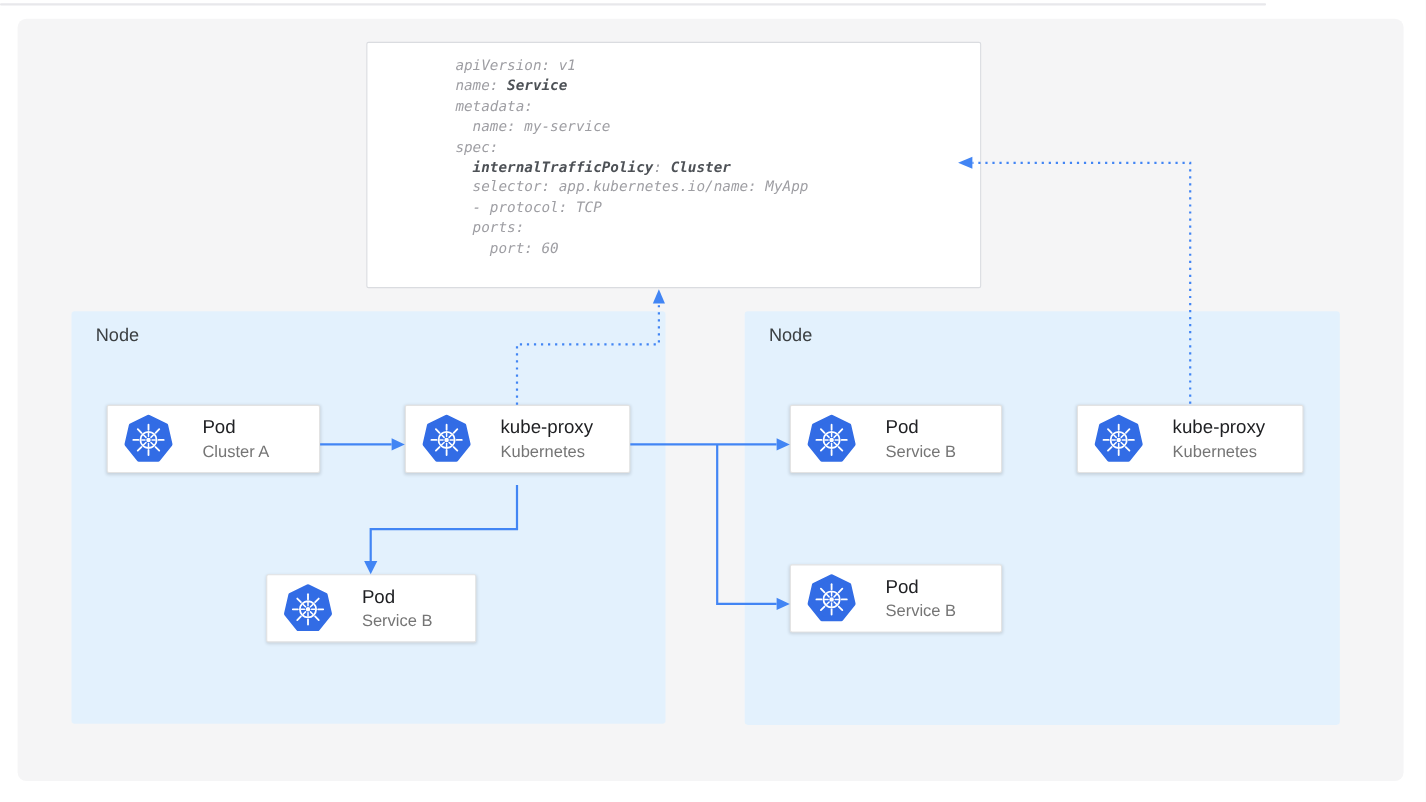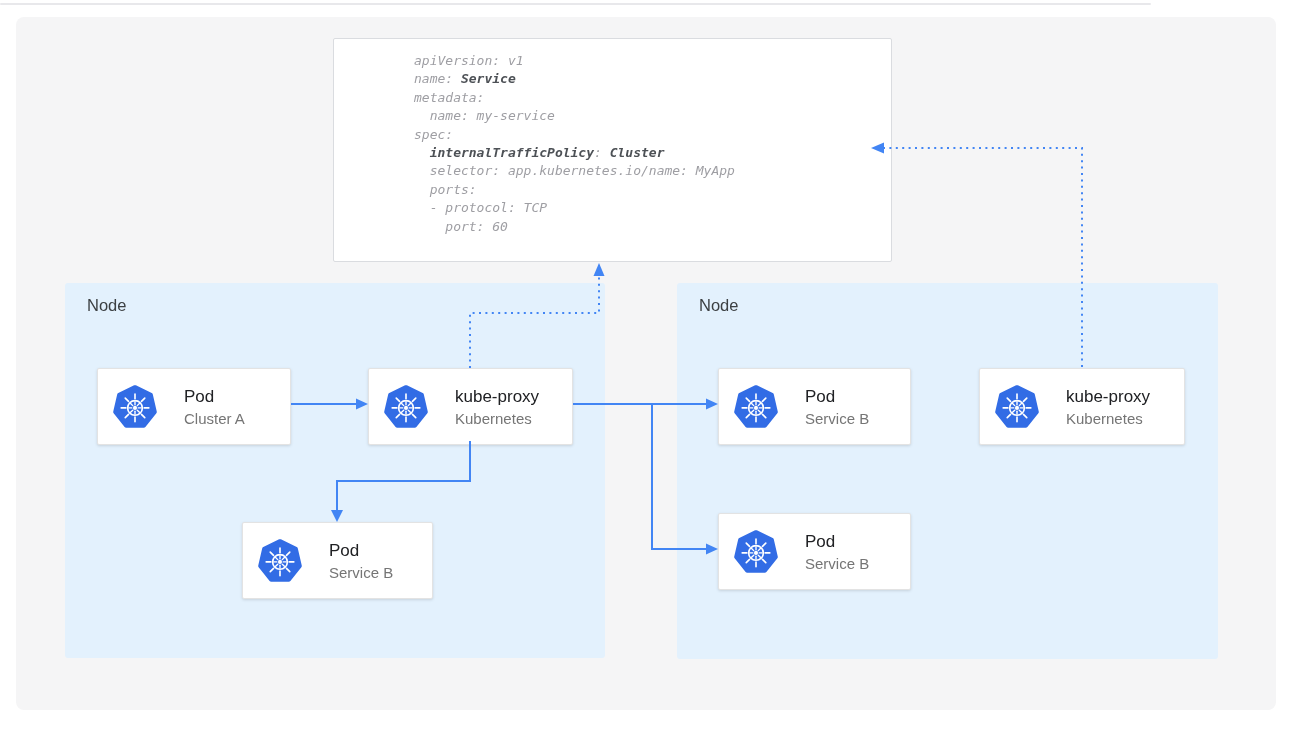--- a/index.html
+++ b/index.html
@@ -15,21 +15,21 @@
   .top-rule{position:absolute;left:0;top:3px;width:1151px;height:2px;background:var(--top-rule);border-radius:1px;}
   .canvas{position:absolute;left:16px;top:17px;width:1260px;height:693px;background:var(--canvas-bg);border-radius:8px;}
   .codebox{position:absolute;left:333px;top:38px;width:559px;height:224px;background:var(--card-bg);
     border:1px solid var(--code-box-border);border-radius:2px;box-sizing:border-box;padding:13px 8px 8px 80px;}
   .code-line{font-family:"DejaVu Sans Mono",monospace;font-style:italic;font-size:13px;line-height:18.4px;
     color:var(--code-gray);white-space:pre;}
   .code-line .b{font-weight:bold;color:var(--code-dark);text-align:center;}
   .node{position:absolute;background:var(--node-bg);border-radius:3px;}
   .node-label{position:absolute;left:22px;top:13px;font-size:16.5px;color:var(--node-label-color);}
   .card{position:absolute;background:var(--card-bg);border:1px solid var(--card-border);border-radius:2px;
-    box-shadow:0 1px 3px rgba(0,0,0,.13);box-sizing:border-box;height:77px;
+    box-shadow:0 1px 3px rgba(0,0,0,.13);box-sizing:border-box;height:62px;
     display:flex;align-items:center;padding-left:14px;gap:26px;}
   .k8s{width:46px;height:46px;flex:0 0 auto;}
   .card-text{display:flex;flex-direction:column;}
   .card-title{font-size:17px;line-height:21px;color:var(--title-color);}
   .card-sub{font-size:15px;line-height:19px;color:var(--subtitle-color);margin-top:2px;}
   svg.overlay{position:absolute;left:0;top:0;width:1296px;height:729px;pointer-events:none;}
   .arrow{stroke:var(--accent);stroke-width:2;fill:none;}
   .arrow.dotted{stroke-dasharray:2 4.4;}
   .ahead{fill:var(--accent);stroke:none;}
   .hepta{fill:var(--k8s-blue);stroke:var(--k8s-blue);stroke-width:9;stroke-linejoin:round;}
@@ -80,22 +80,22 @@
 
   <div class="codebox">
     <div>
         <div class="code-line"><span>apiVersion: v1</span></div>
         <div class="code-line"><span>name: </span><span class="b">Service</span></div>
         <div class="code-line"><span>metadata:</span></div>
         <div class="code-line"><span>  name: my-service</span></div>
         <div class="code-line"><span>spec:</span></div>
         <div class="code-line"><span>  </span><span class="b">internalTrafficPolicy</span><span>: </span><span class="b">Cluster</span></div>
         <div class="code-line"><span>  selector: app.kubernetes.io/name: MyApp</span></div>
+        <div class="code-line"><span>  - protocol: TCP</span></div>
         <div class="code-line"><span>  ports:</span></div>
-        <div class="code-line"><span>  - protocol: TCP</span></div>
         <div class="code-line"><span>    port: 60</span></div>
       </div>
   </div>
 
   <div class="card" style="left:97px;top:368px;width:194px">
     <svg class="k8s">
         <use href="#k8s-icon"></use>
       </svg>
     <div class="card-text">
       <div class="card-title">Pod</div>

